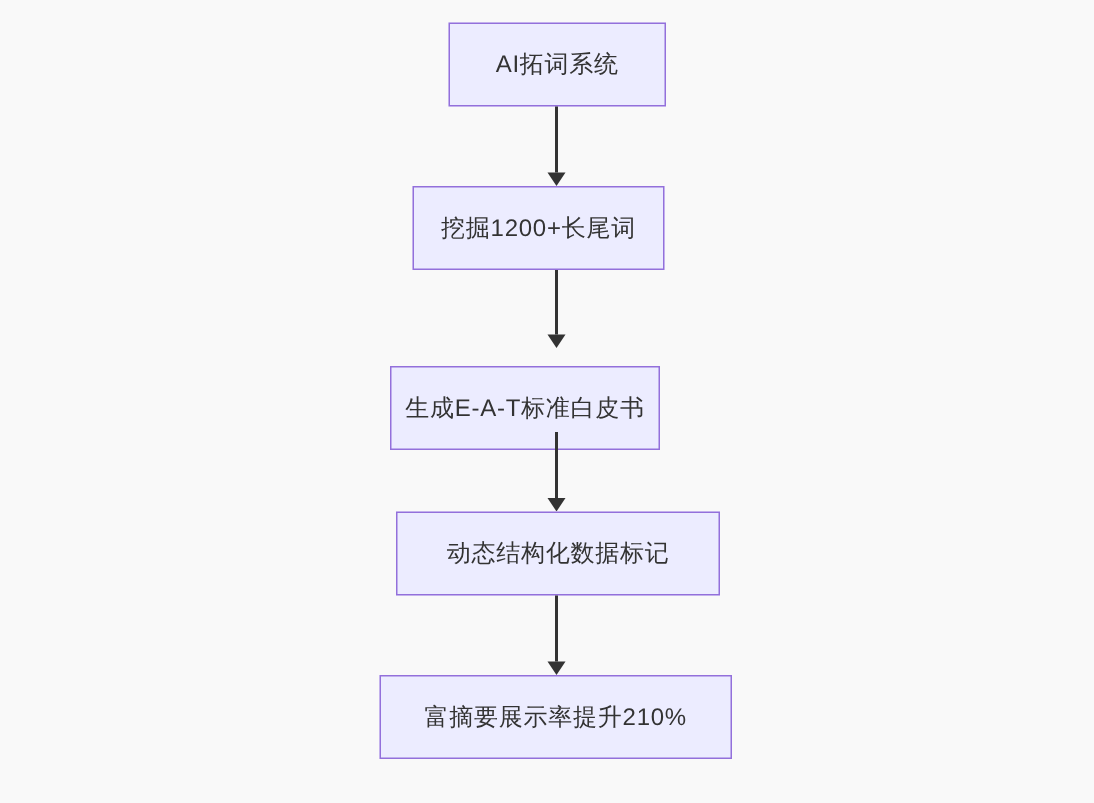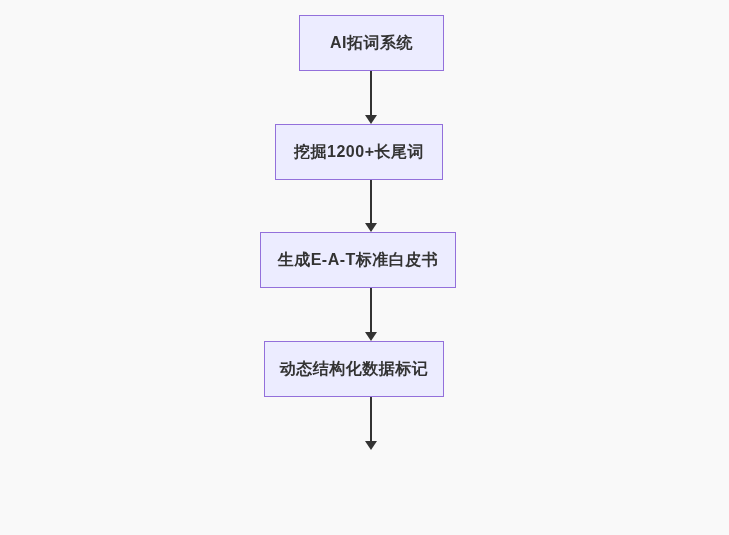--- a/index.html
+++ b/index.html
@@ -6,41 +6,40 @@
   html, body {
     width: 729px; height: 535px;
     font-family: "Liberation Sans", "DejaVu Sans", sans-serif;
   }
   .canvas {
     position: relative;
     width: 729px;
     height: 535px;
     background: #f9f9f9;
     overflow: hidden;
-    font-weight: bold;
   }
   .node {
     position: absolute;
     background: #ECECFF;
     border: 1px solid #9370DB;
     display: flex;
     align-items: center;
     justify-content: center;
     height: 56px;
   }
   .node span {
     font-size: 16px;
     color: #333333;
     white-space: nowrap;
     letter-spacing: 0.5px;
   }
   #node-1 { left: 299px; top: 15px;  width: 145px; }
   #node-2 { left: 275px; top: 124px; width: 168px; }
-  #node-3 { left: 260px; top: 232px; width: 196px; }
-  #node-4 { left: 264px; top: 341px; width: 180px; }
+  #node-3 { left: 260px; top: 244px; width: 180px; }
+  #node-4 { left: 264px; top: 341px; width: 216px; }
   #node-5 { left: 253px; top: 450px; width: 235px; }
 
   .arrow {
     position: absolute;
     left: 365px;           
     width: 12px;
     display: flex;
     flex-direction: column;
     align-items: center;
   }
@@ -95,14 +94,17 @@
 
   <div class="node" id="node-4">
     <span>动态结构化数据标记</span>
   </div>
 
   <div class="arrow" id="arrow-4">
     <div class="shaft"></div>
     <div class="head"></div>
   </div>
 
+  <div class="node" id="node-5">
+    <span>富摘要展示率提升210%</span>
+  </div>
 
 </div>
 
 </body></html>

